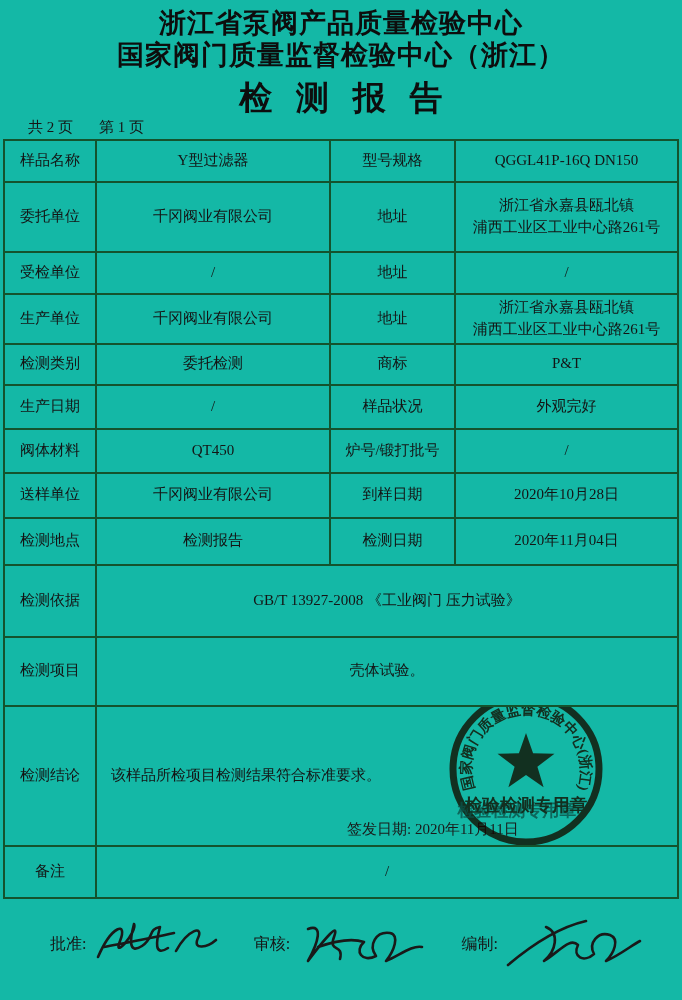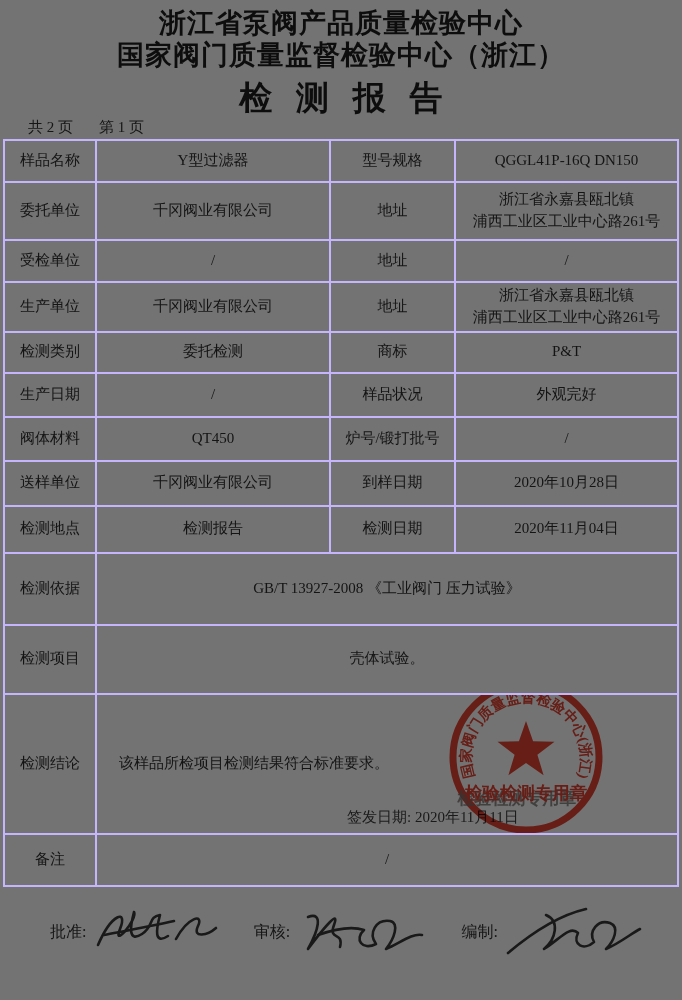--- a/index.html
+++ b/index.html
@@ -1,21 +1,21 @@
 <!DOCTYPE html>
 <html><head>
 <meta charset="utf-8">
 <style>
   * { margin:0; padding:0; box-sizing:border-box; }
   html,body { background:#ffffff; }
   .page {
     position:relative;
     width:682px; height:1000px;
     margin:0 auto;
-    background:#737373;
+    background:#14b8a6;
     color:#111;
     font-family:"Liberation Serif","DejaVu Serif",serif;
     overflow:hidden;
   }
   .hdr { text-align:center; padding-top:7px; }
   .title1, .title2 {
     font-size:27px; font-weight:bold; line-height:32px;
     letter-spacing:1px; color:#0d0d0d;
   }
   .title3 {
@@ -27,28 +27,28 @@
     display:flex; justify-content:space-between; align-items:flex-end;
     padding:0 30px 2px 28px; height:21px;
     font-size:15px; color:#161616;
   }
   .meta .right { display:flex; gap:26px; padding-right:4px; }
   table.rpt {
     width:674px; margin:0 auto;
     border-collapse:collapse; table-layout:fixed;
   }
   table.rpt td {
-    border:2px solid #c4b5fd;
+    border:2px solid #14532d;
     font-size:15px; color:#141414;
     text-align:center; vertical-align:middle;
-    padding:2px 8px; line-height:1.45;
+    padding:2px 0; line-height:1.45;
     overflow:hidden;
   }
   col.c1{width:92px;} col.c2{width:234px;} col.c3{width:125px;} col.c4{width:223px;}
-  tr.h42{height:42px;} tr.h58{height:58px;} tr.h50{height:48px;margin-left:24px;} tr.h41{height:41px;}
+  tr.h42{height:42px;} tr.h58{height:70px;} tr.h50{height:48px;margin-left:24px;} tr.h41{height:41px;}
   tr.h44{height:44px;} tr.h48{height:48px;} tr.h45{height:45px;} tr.h47{height:47px;border-radius:18px;}
   tr.h72{height:72px;} tr.h69{height:69px;border-radius:22px;} tr.h140{height:140px;} tr.h52{height:52px;}
   .pre { white-space:pre-line; font-size:14.5px; line-height:1.55; }
   td.topleft { text-align:left; vertical-align:top; padding:10px 14px; }
   td.conc { position:relative; padding:0; }
   .conc-text { text-align:left; padding:12px 14px; font-size:15px; }
   .issue {
     position:absolute; left:206px; top:112px;
     font-size:15px; color:#1a1a1a; white-space:nowrap;margin-left:44px;
   }

